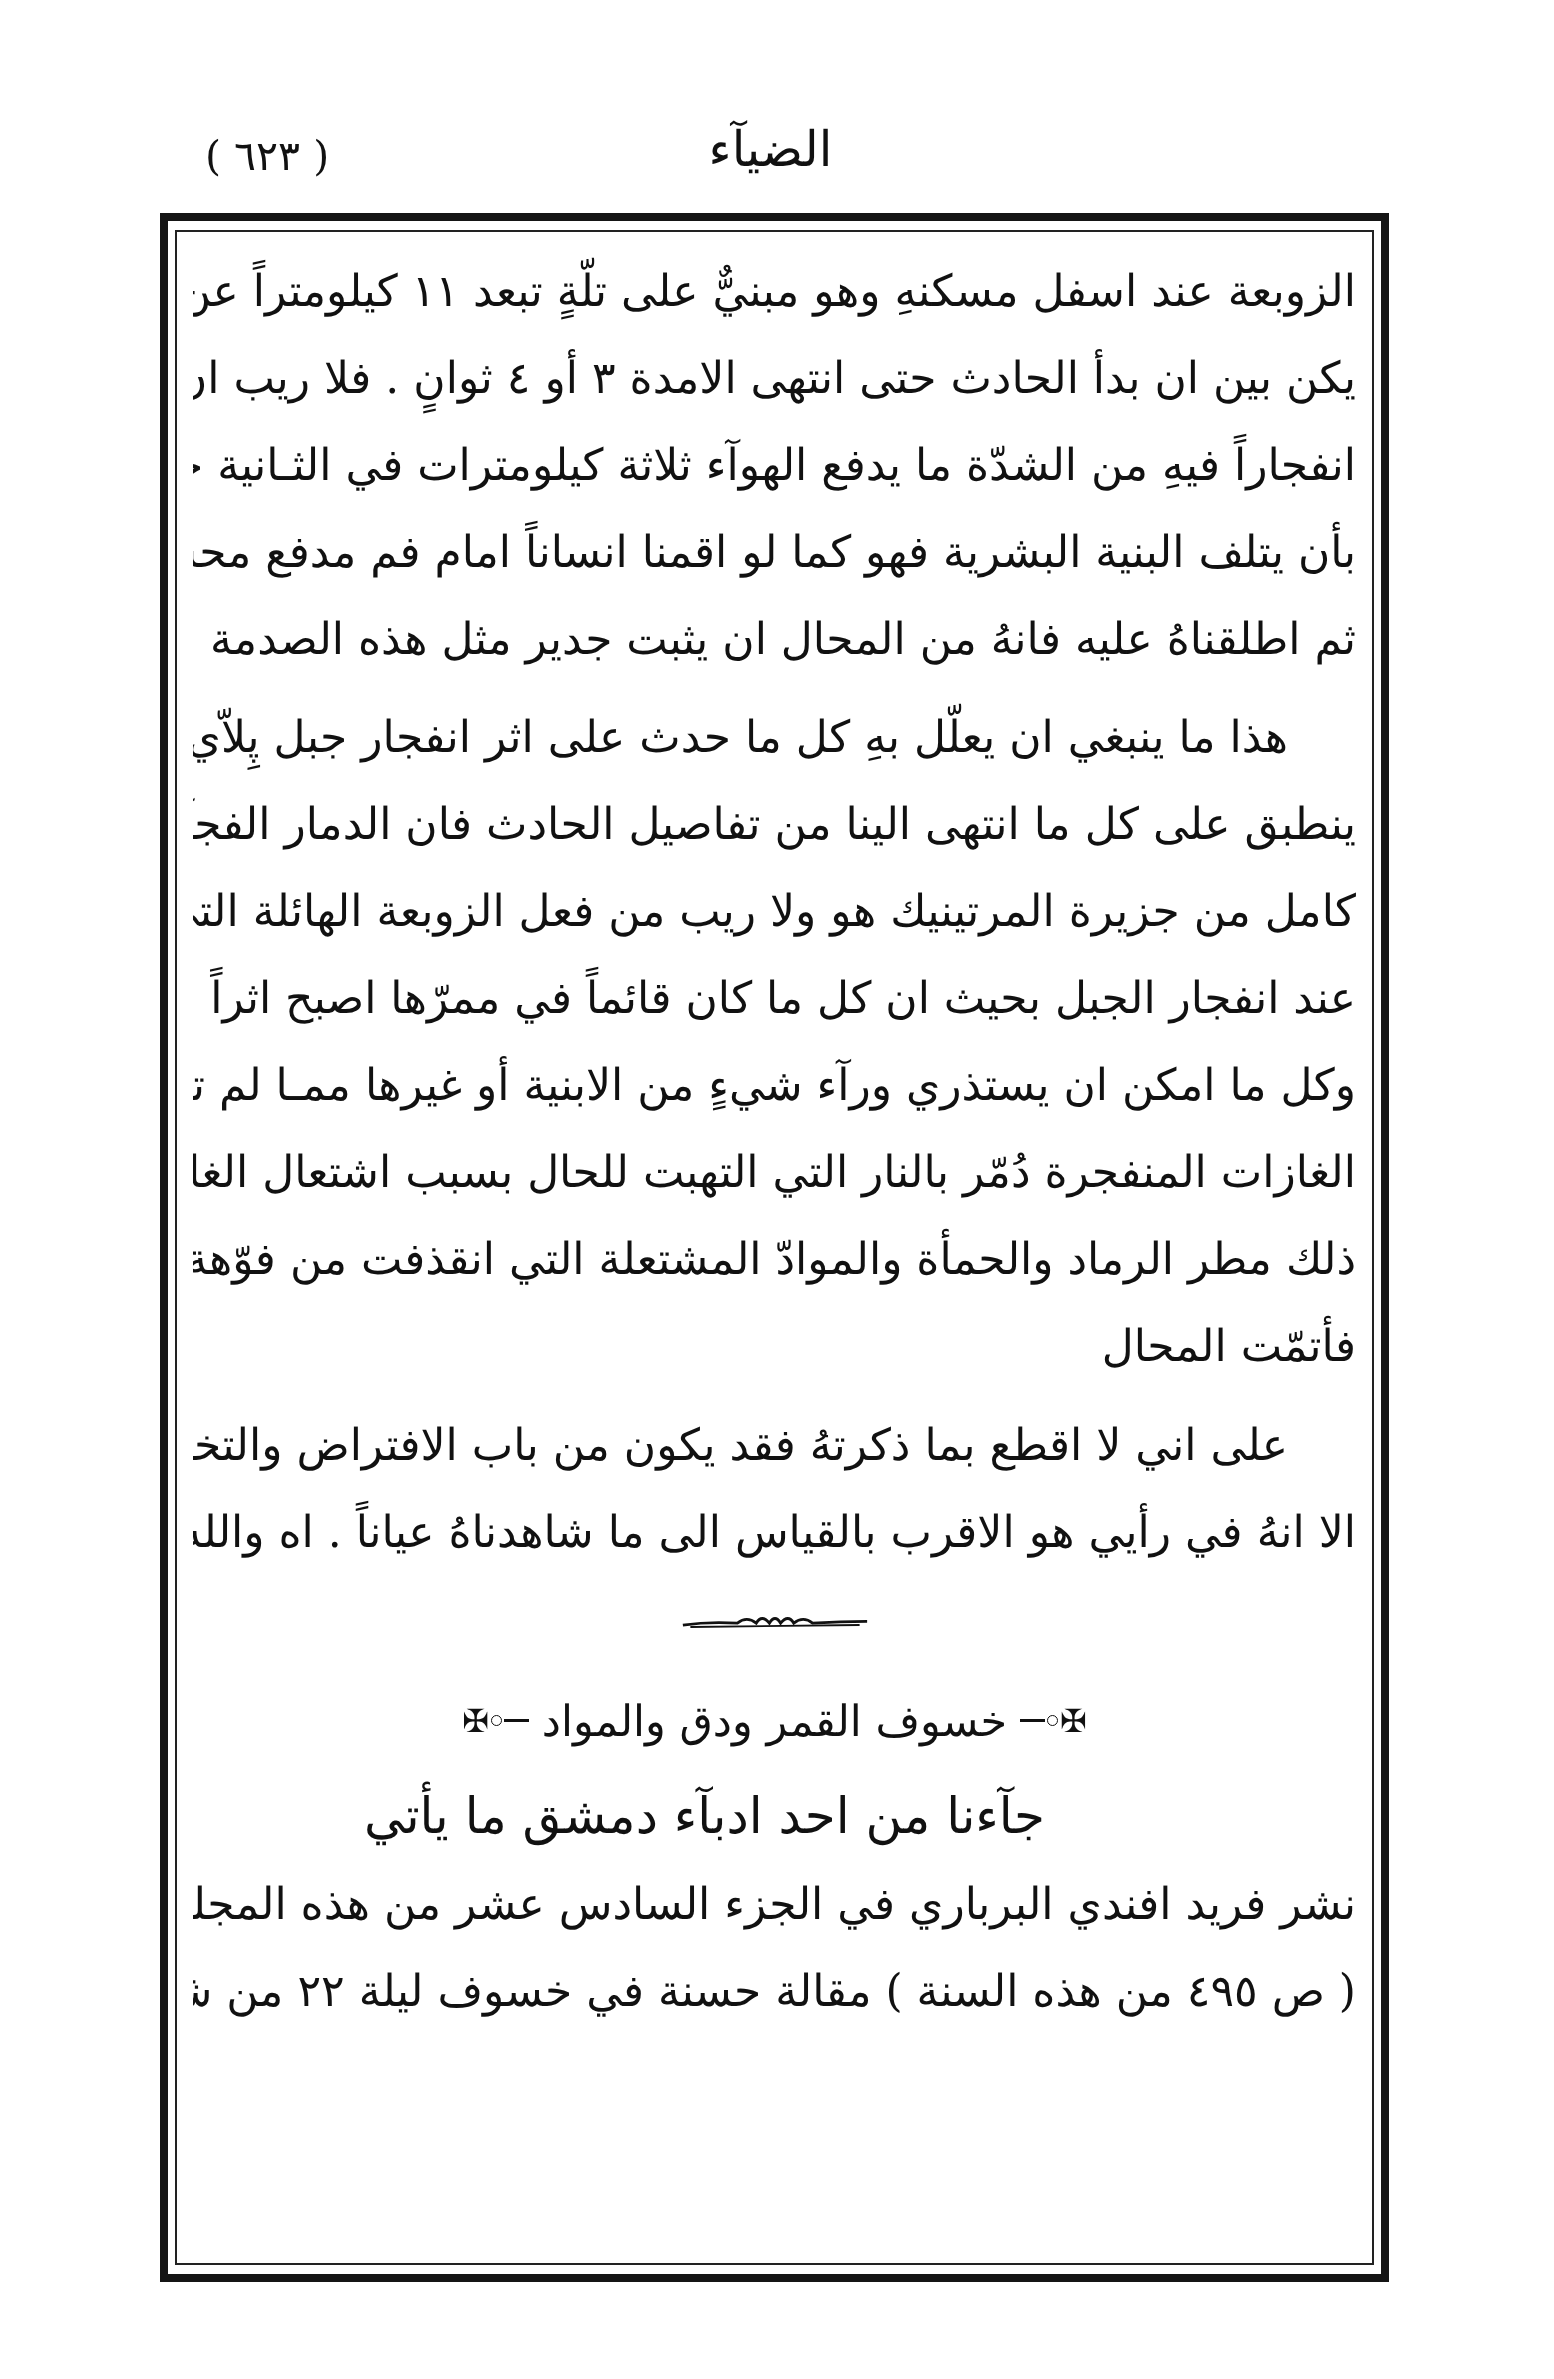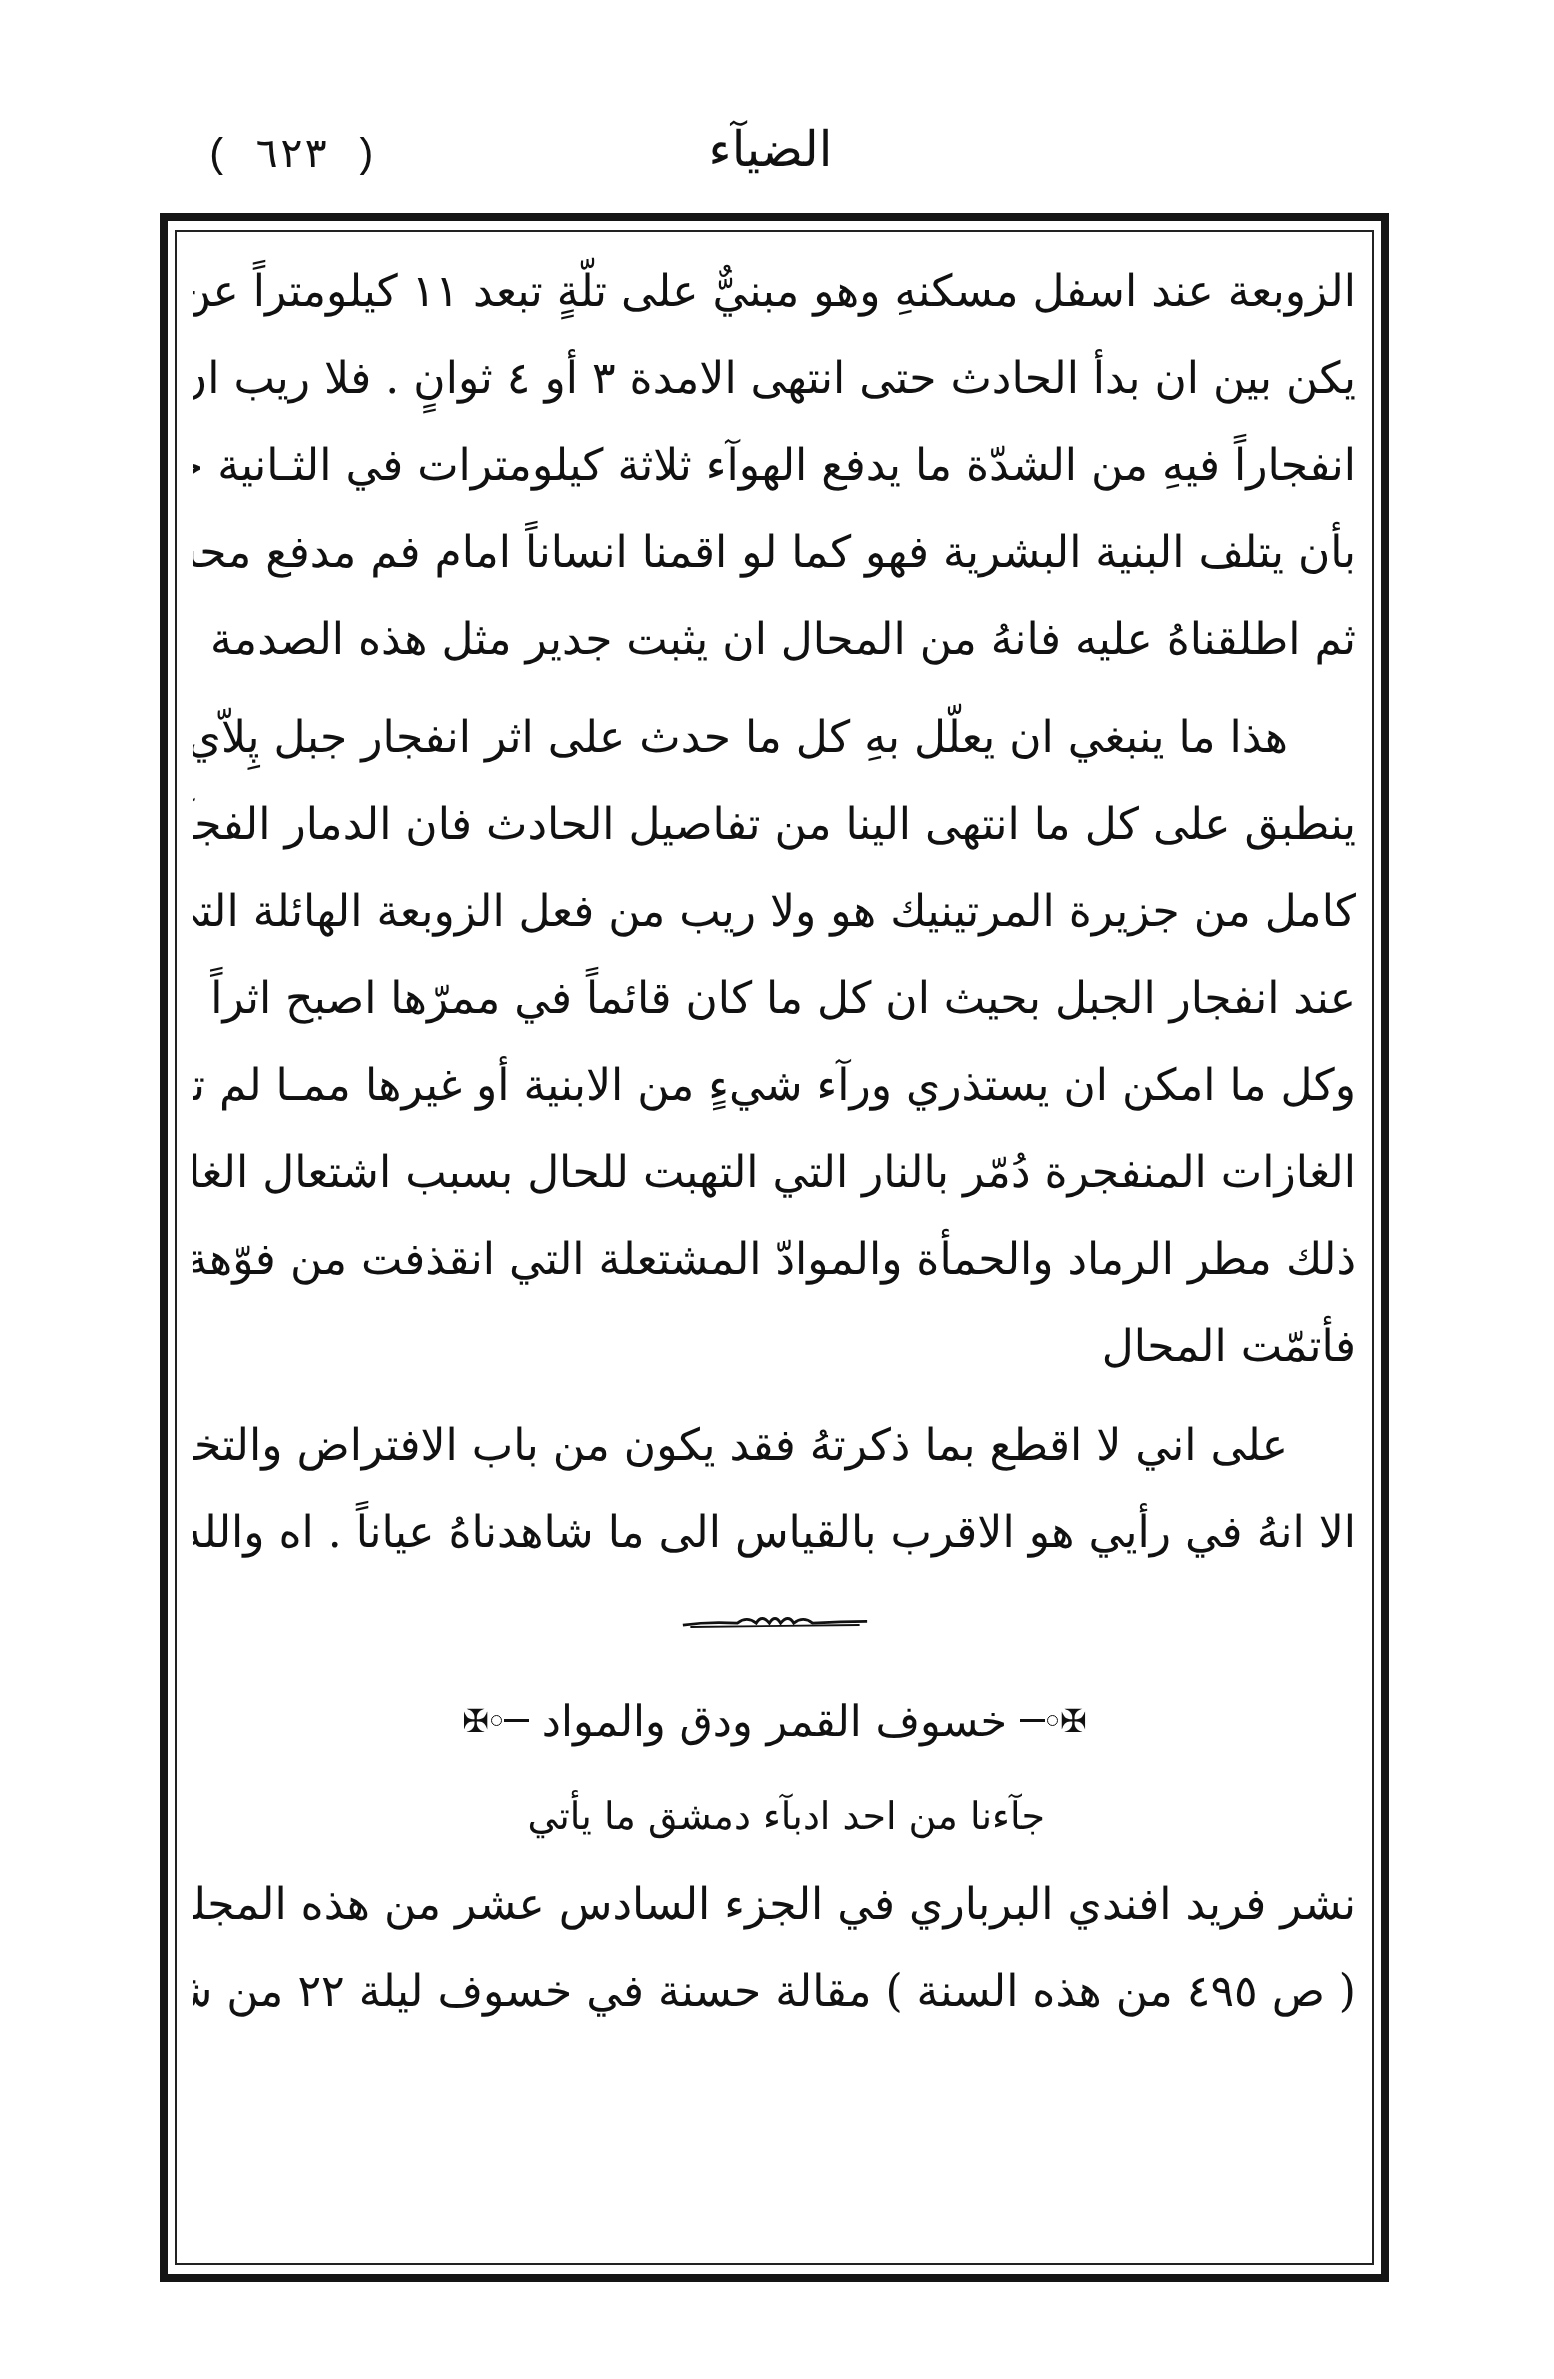--- a/index.html
+++ b/index.html
@@ -7,41 +7,41 @@
     width: 1555px; height: 2379px; position: relative; overflow: hidden;
     font-family: "DejaVu Serif", serif; color: #111;
   }
   .header { position: absolute; top: 111px; left: 160px; width: 1229px; height: 94px; }
   .page-title {
     position: absolute; left: 0; right: 8px; top: 5.6px; text-align: center;
     font-size: 49px; line-height: 66px; direction: rtl;
   }
   .page-number {
     position: absolute; left: 45px; top: 17px;
-    font-size: 41px; line-height: 56px; direction: ltr; letter-spacing: 1.9px; font-family: Liberation Mono, monospace;
+    font-size: 41px; line-height: 56px; direction: ltr; letter-spacing: 1.9px;
   }
   .frame-outer {
     position: absolute; left: 160px; top: 213px; width: 1229px; height: 2069px;
     box-sizing: border-box; border: 8.5px solid #151515;
   }
   .frame-inner {
     position: absolute; left: 175px; top: 230px; width: 1199px; height: 2035px;
     box-sizing: border-box; border: 2.8px solid #222;
   }
   .content {
     position: absolute; left: 193px; top: 247px; width: 1163px;
     direction: rtl; font-size: 44px;
   }
   .line {
     height: 87px; line-height: 87px; white-space: nowrap; overflow: hidden;
     text-align: justify; text-align-last: justify;
   }
   .line.start { text-align: right; text-align-last: right; }
   .line.indent { padding-right: 68px; }
-  .line.small { font-size: 38px; text-align: left; text-align-last: right; padding-right: 311px; }
+  .line.small { font-size: 50px; text-align: left; text-align-last: right; padding-right: 311px; }
   .gap-s { height: 11.3px; }
   .divider {
     height: 94px; display: flex; align-items: center; justify-content: center;
   }
   .divider svg { display: block; }
   .section-heading {
     height: 104px; display: flex; align-items: center; justify-content: center;
     gap: 13px; font-size: 43px;
   }
   .flourish { font-size: 32px; line-height: 1; display: inline-flex; align-items: center; }

